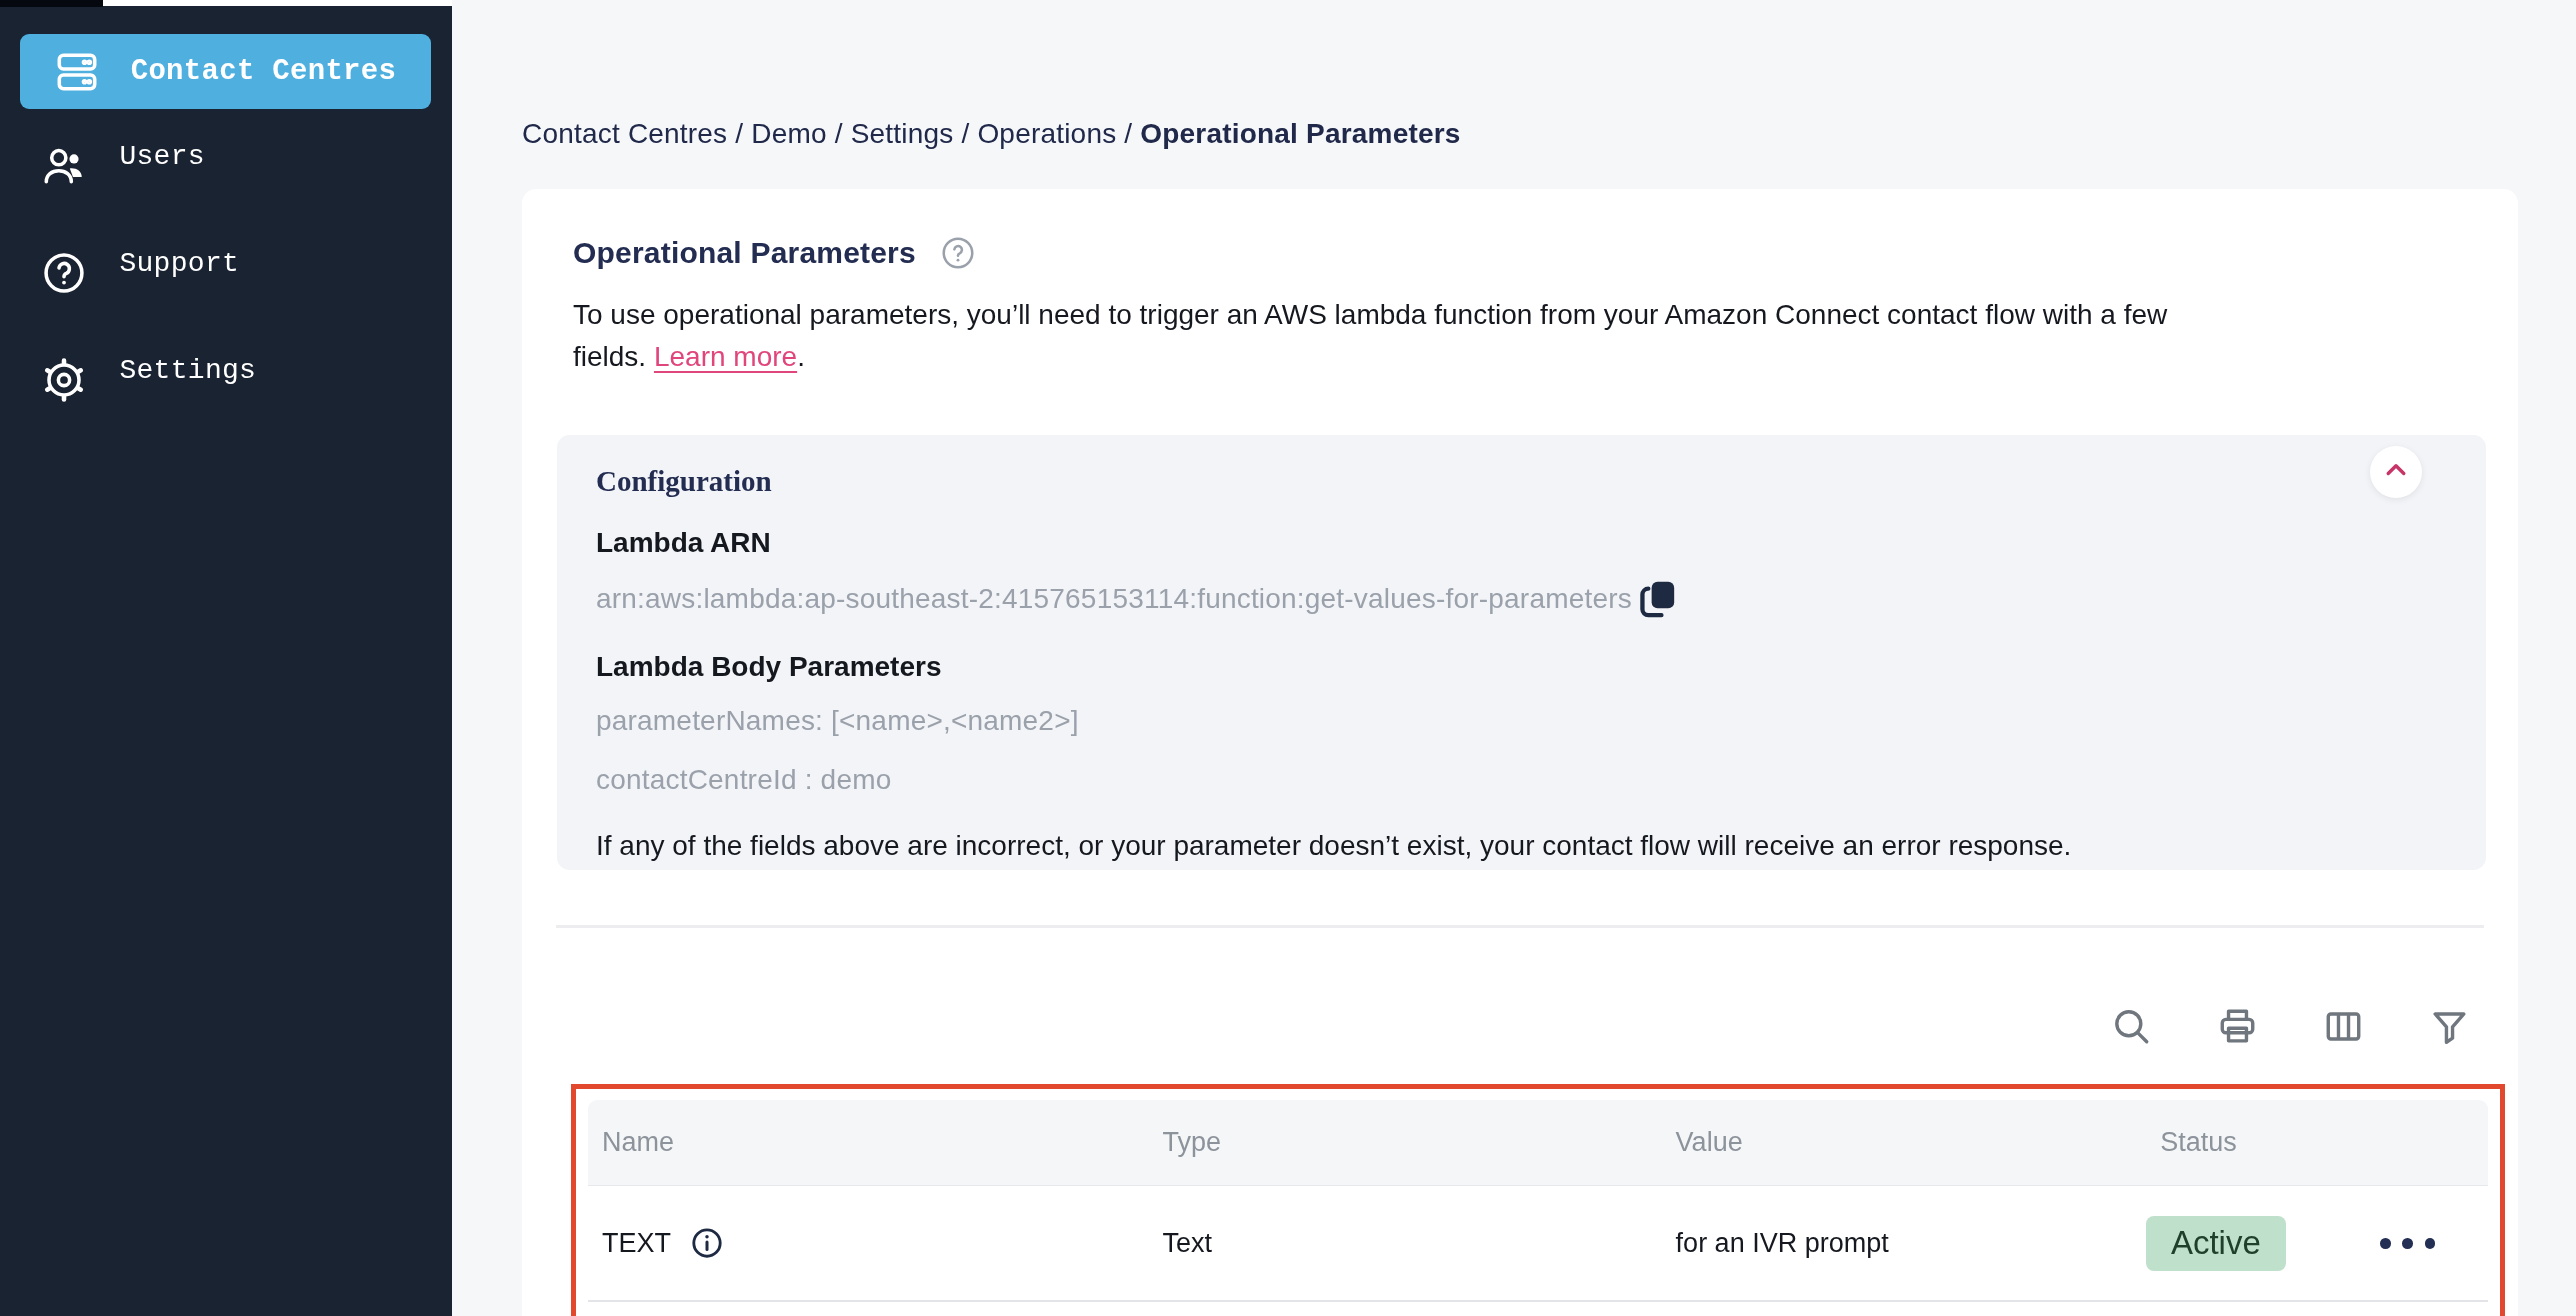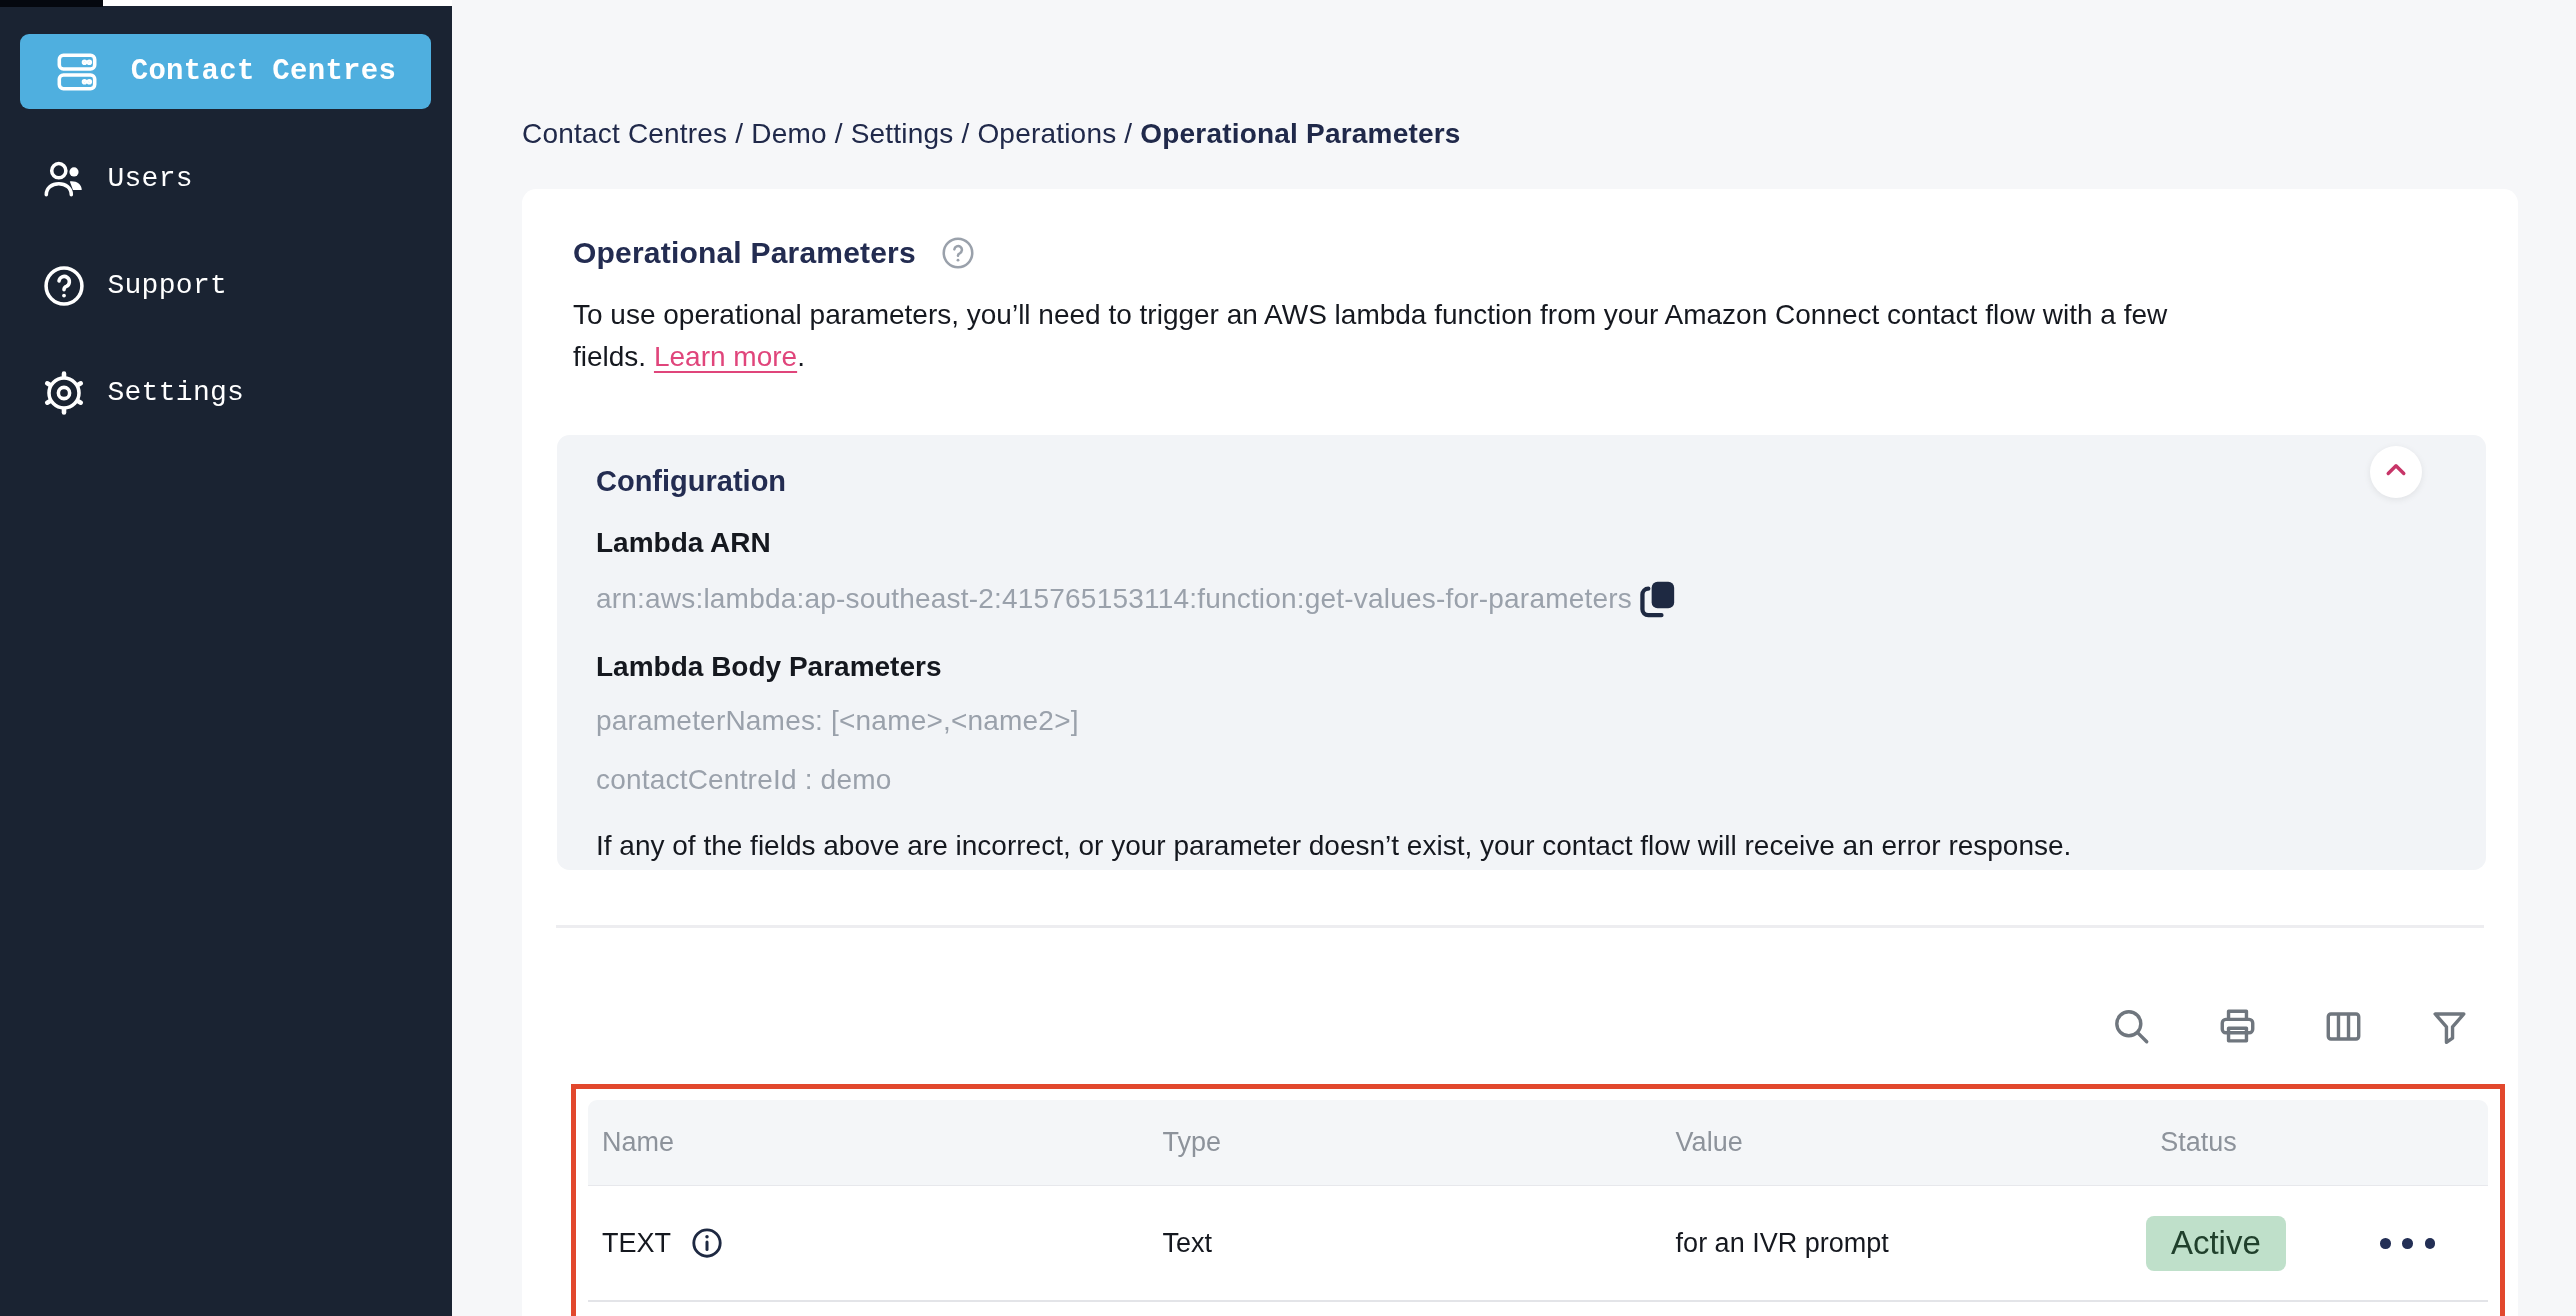--- a/index.html
+++ b/index.html
@@ -17,22 +17,22 @@
   }
   .edge-artifact-black { position:absolute; left:0; top:0; width:103px; height:7.2px; background:#05080f; }
   .edge-artifact-white { position:absolute; left:103px; top:0; width:349px; height:6.3px; background:#ffffff; }
   .nav-item-active {
     margin:34px 21.5px 0 19.7px; height:75px; border-radius:9px;
     background:#4fafdf; display:flex; align-items:center; gap:29px;
     padding-left:32px; cursor:pointer;
   }
   .nav-item-active .label { color:#ffffff; font-size:29px; font-weight:700; letter-spacing:0.3px; }
   .nav-item {
-    margin:32px 21.5px 0 19.7px; height:75px; display:flex; align-items:center;
-    gap:18px; padding-left:19.7px; cursor:pointer;
+    margin:32px 21.5px 0 19.7px; height:75px; display:flex; align-items:flex-start;
+    gap:30px; padding-left:19.7px; cursor:pointer;
   }
   .nav-item .label { color:#ffffff; font-size:28px; font-weight:500; letter-spacing:0.3px; }
   .nav-icon { width:50px; height:50px; flex:0 0 auto; display:flex; align-items:center; justify-content:center; }
   .nav-icon svg { width:50px; height:50px; }
   
   .main { position:absolute; left:452px; top:0; right:0; bottom:0; background:#f6f7f9; }
   .breadcrumb {
     padding:118px 0 0 70px; font-size:28px; color:#20294a; letter-spacing:0.2px;
   }
   .breadcrumb .current { font-weight:700; }
@@ -50,21 +50,21 @@
     position:absolute; top:72px; right:67px; height:81px; padding:0 42px;
     background:#d9517f; color:#ffffff; font-size:28px; font-weight:500;
     border:none; border-radius:9px; display:flex; align-items:center; cursor:pointer;
     font-family:"Liberation Sans", sans-serif;
   }
   
   .config-panel {
     position:relative; margin:57px 32px 0 35px; height:435px;
     background:#f2f4f7; border-radius:12.5px; padding:30px 43px 0 39px;
   }
-  .config-title { font-size:29px; font-weight:700; color:#232c51; }
+  .config-title { font-size:29px; font-weight:700; color:#232c51;font-family:Liberation Serif, serif; }
   .config-label { margin-top:29px; font-size:28px; font-weight:700; color:#15181f; }
   .arn-row { margin-top:16px; display:flex; align-items:center; gap:3px; }
   .gray-text { font-size:28px; color:#9aa1ab; letter-spacing:0.2px; }
   .copy-icon { cursor:pointer; }
   .copy-icon svg { width:47px; height:47px; display:block; }
   .body-param-1 { margin-top:21.5px; }
   .body-param-2 { margin-top:27px; }
   .config-warning { margin-top:34px; font-size:28px; color:#15181f; }
   .collapse-btn {
     position:absolute; top:10.7px; right:64px; width:52px; height:52px; border-radius:50%;

